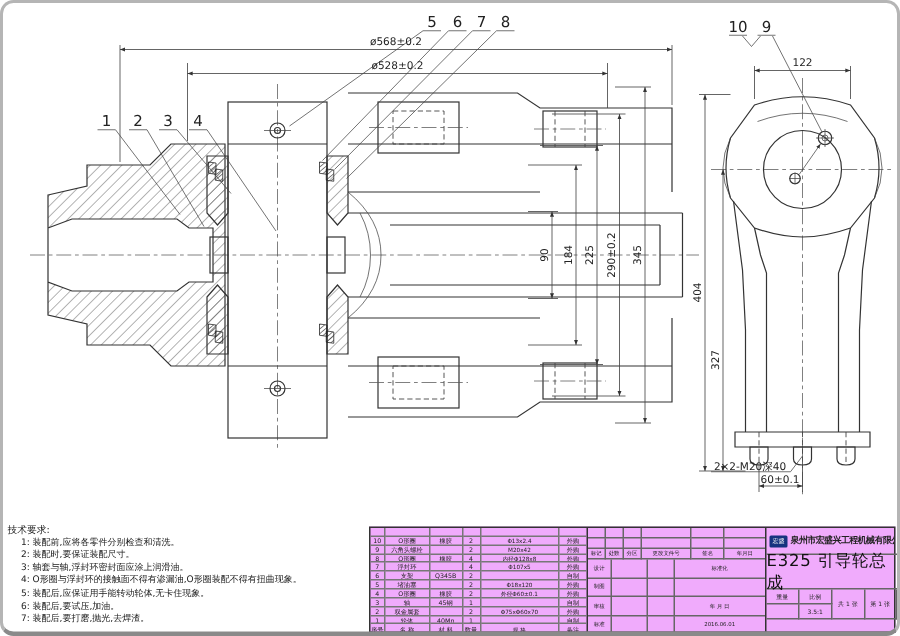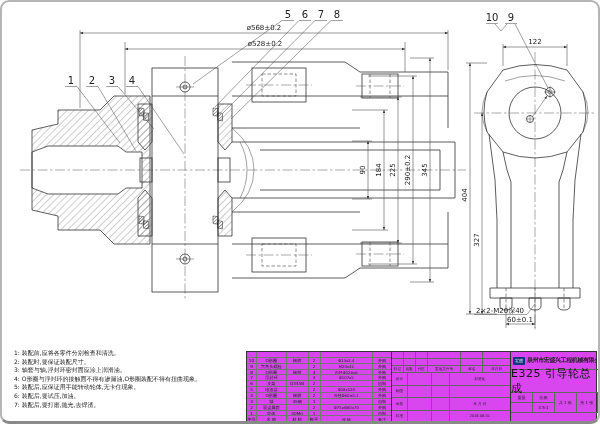--- a/index.html
+++ b/index.html
@@ -10,21 +10,21 @@
   svg{position:absolute;left:0;top:0;}
   svg text{fill:#222;font-family:"DejaVu Sans",sans-serif;}
   .dimt{font-size:7px;}
   .lbl{font-size:10px;}
   
   #techreq{position:absolute;left:5px;top:349px;width:238px;font-size:6px;line-height:8.6px;
            color:#222;white-space:nowrap;overflow:hidden;}
   #techreq .tr-title{font-size:6.5px;}
   #techreq .tr-item{padding-left:9px;}
   
-  #tblock{position:absolute;left:246px;top:351px;width:351px;height:71px;background:#d946ef;
+  #tblock{position:absolute;left:246px;top:351px;width:351px;height:71px;background:#f0abfc;
           border:1px solid #333;box-sizing:border-box;display:flex;font-size:4.2px;z-index:20;}
   
   #bom{width:145px;height:100%;display:flex;flex-direction:column;border-right:1px solid #333;box-sizing:border-box;}
   .bom-row{display:flex;height:5.86px;flex:0 0 auto;}
   .bom-row > div{border-right:0.5px solid #777;border-bottom:0.5px solid #777;box-sizing:border-box;
                  overflow:hidden;white-space:nowrap;display:flex;align-items:center;justify-content:center;}
   .c-no{width:10px;} .c-name{width:30px;} .c-mat{width:22px;} .c-qty{width:12px;}
   .c-spec{width:53px;font-size:3.8px;} .c-rem{width:18px;border-right:none !important;}
   .bom-head{height:6.4px;font-size:4.2px;}
   
@@ -218,20 +218,21 @@
         <text class="dimt" x="500" y="313" text-anchor="middle">2×2-M20深40</text>
         <path class="tn" d="M474,314.5 H527 L535,304"></path>
         <path class="dim" d="M506,308 V328 M535,308 V328"></path>
         <line class="dim" x1="506" y1="324" x2="535" y2="324" marker-start="url(#ar)" marker-end="url(#ar)"></line>
         <text class="dimt" x="520" y="322" text-anchor="middle">60±0.1</text>
       </g>
     </g>
   </svg>
 
   <div id="techreq">
+    <div class="tr-title">技术要求:</div>
     <div class="tr-item">1: 装配前,应将各零件分别检查和清洗。</div>
     <div class="tr-item">2: 装配时,要保证装配尺寸。</div>
     <div class="tr-item">3: 轴套与轴,浮封环密封面应涂上润滑油。</div>
     <div class="tr-item">4: O形圈与浮封环的接触面不得有渗漏油,O形圈装配不得有扭曲现象。</div>
     <div class="tr-item">5: 装配后,应保证用手能转动轮体,无卡住现象。</div>
     <div class="tr-item">6: 装配后,要试压,加油。</div>
     <div class="tr-item">7: 装配后,要打磨,抛光,去焊渣。</div>
   </div>
 
   <div id="tblock">

